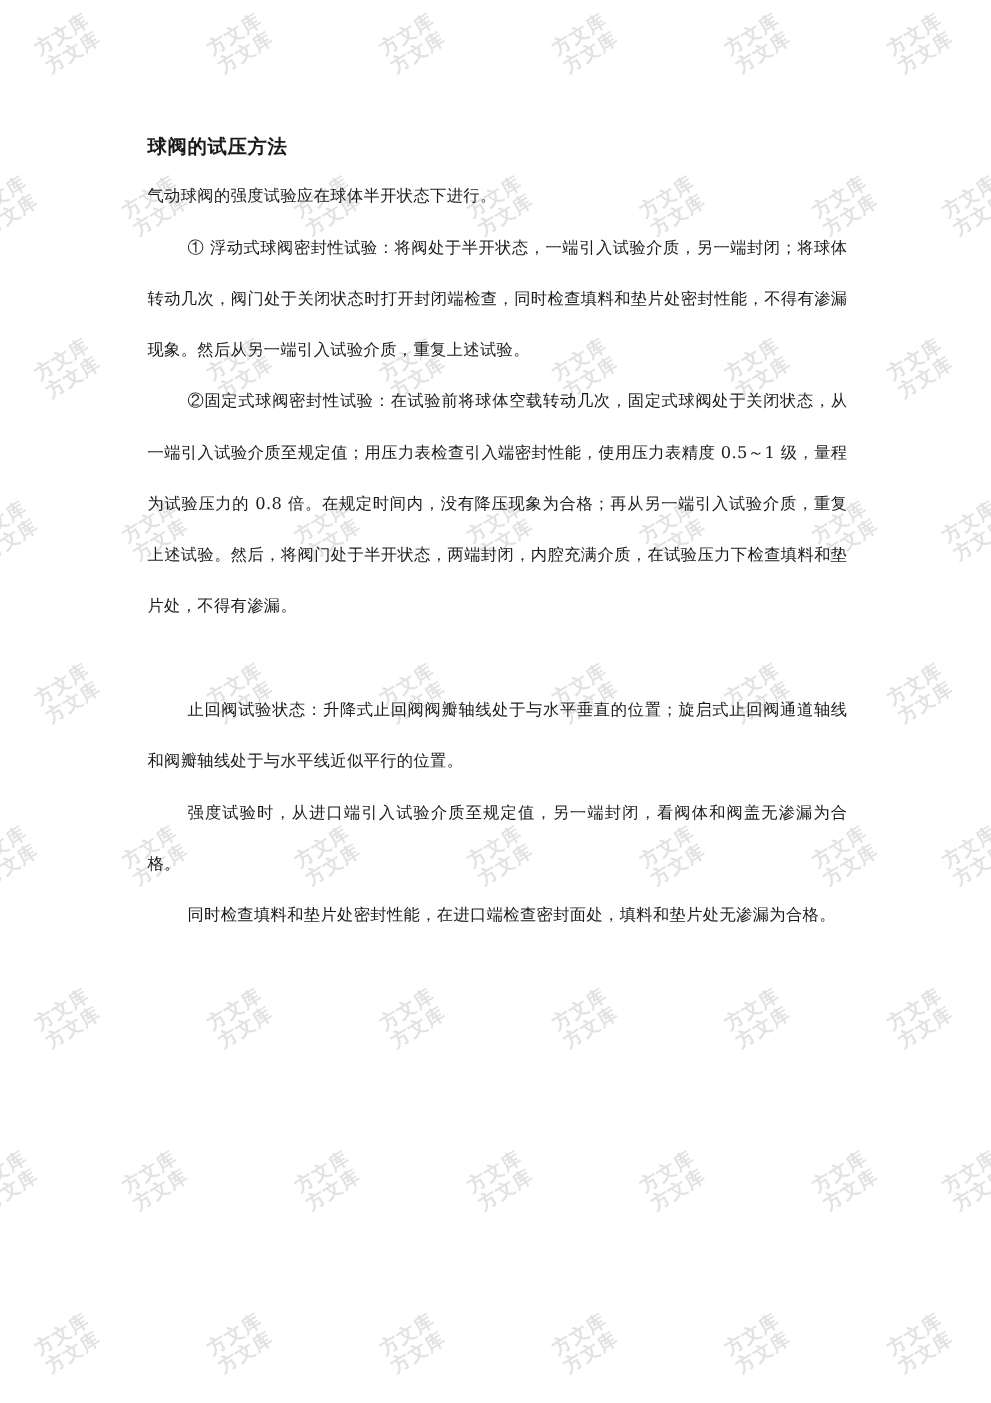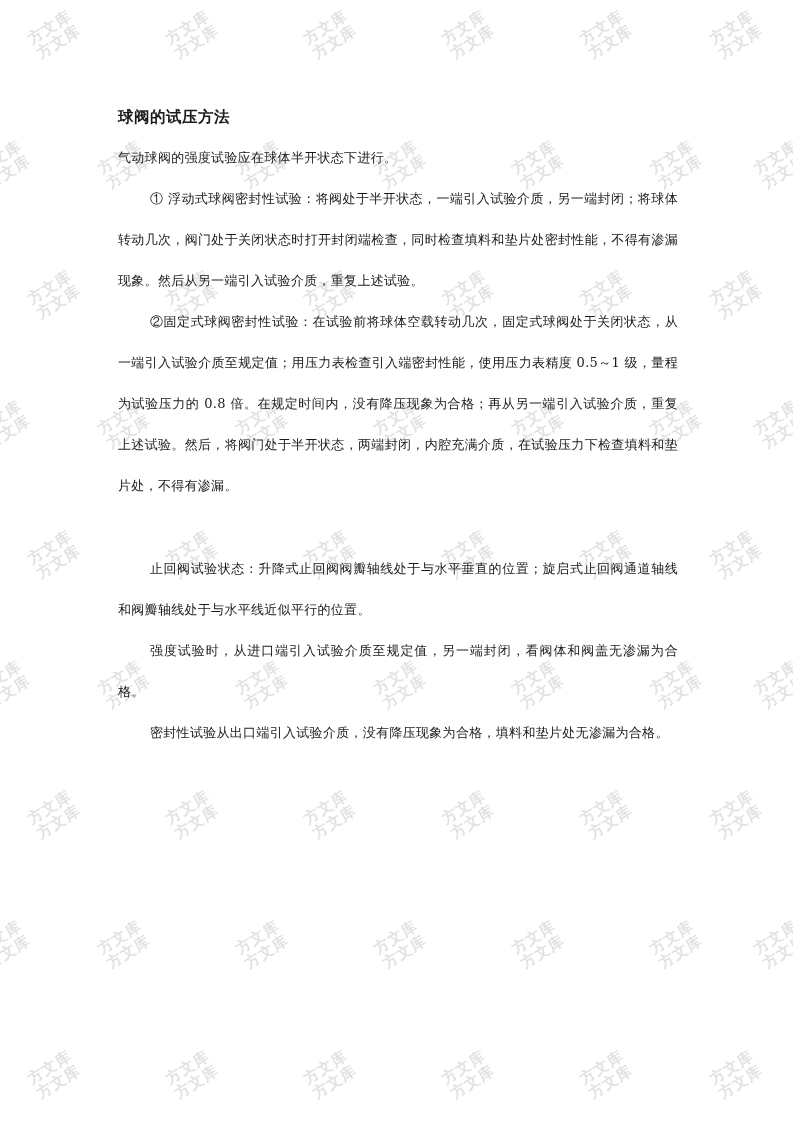--- a/index.html
+++ b/index.html
@@ -319,16 +319,16 @@
     <p class="para indent-1">②固定式球阀密封性试验：在试验前将球体空载转动几次，固定式球阀处于关闭状态，从一端引入试验介质至规定值；用压力表检查引入端密封性能，使用压力表精度 0.5～1 级，量程为试验压力的 0.8 倍。在规定时间内，没有降压现象为合格；再从另一端引入试验介质，重复上述试验。然后，将阀门处于半开状态，两端封闭，内腔充满介质，在试验压力下检查填料和垫片处，不得有渗漏。</p>
 
 
     <div class="gap-large"></div>
 
 
     <p class="para indent-2">止回阀试验状态：升降式止回阀阀瓣轴线处于与水平垂直的位置；旋启式止回阀通道轴线和阀瓣轴线处于与水平线近似平行的位置。</p>
 
     <p class="para indent-2">强度试验时，从进口端引入试验介质至规定值，另一端封闭，看阀体和阀盖无渗漏为合格。</p>
 
-    <p class="para indent-2">密封性试验从出口端引入试验介质，没有降压现象为合格，填料和垫片处无渗漏为合格。</p>
+    <p class="para indent-2">同时检查填料和垫片处密封性能，在进口端检查密封面处，填料和垫片处无渗漏为合格。</p>
 
   </div>
 </div>
 
 </body></html>

